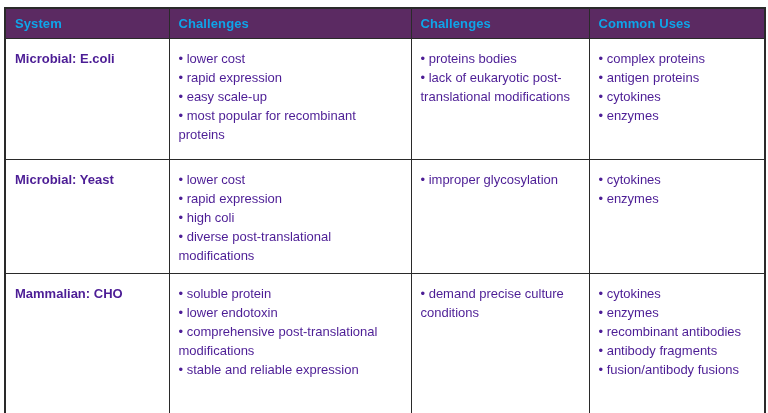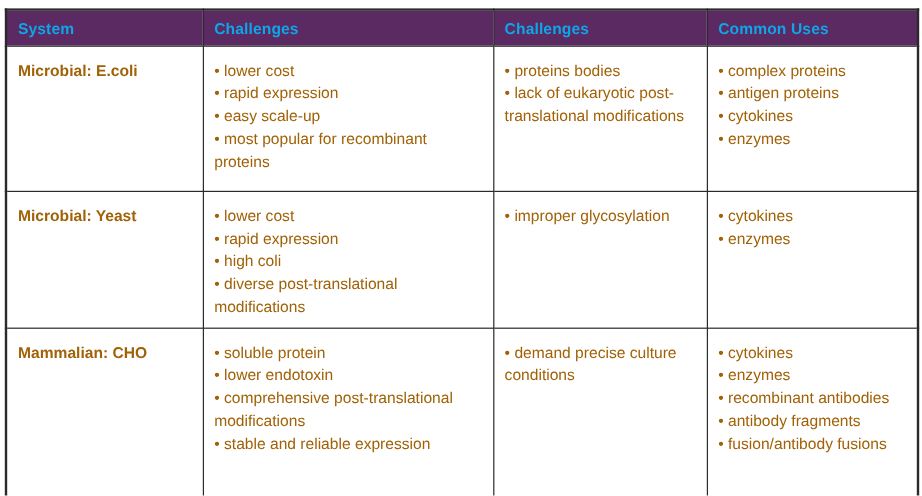--- a/index.html
+++ b/index.html
@@ -37,21 +37,21 @@
     text-align: left;
     vertical-align: middle;
     height: 30px;
     padding: 4px 8px 4px 9px;
     letter-spacing: 0.1px;
   }
   table.systems td {
     vertical-align: top;
     padding: 10px 8px 8px 9px;
     font-size: 13px;
-    color: #a16207;
+    color: #4c1d95;
     line-height: 19px;
     margin-left: 36px;
   }
   td.system-cell {
     font-weight: bold;
     font-size: 14px;
     color: #000000;
   }
   .bullet-item {
     white-space: normal;

